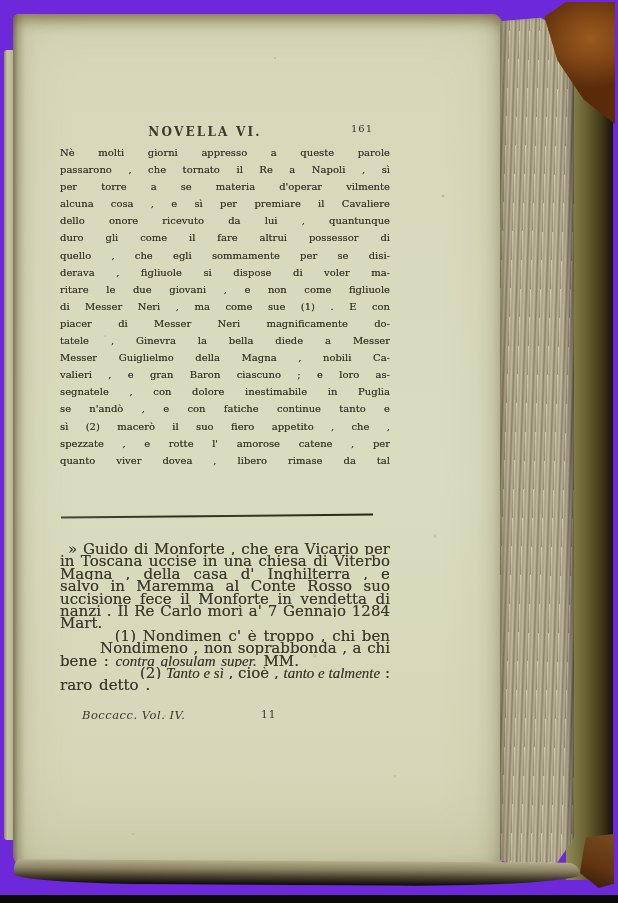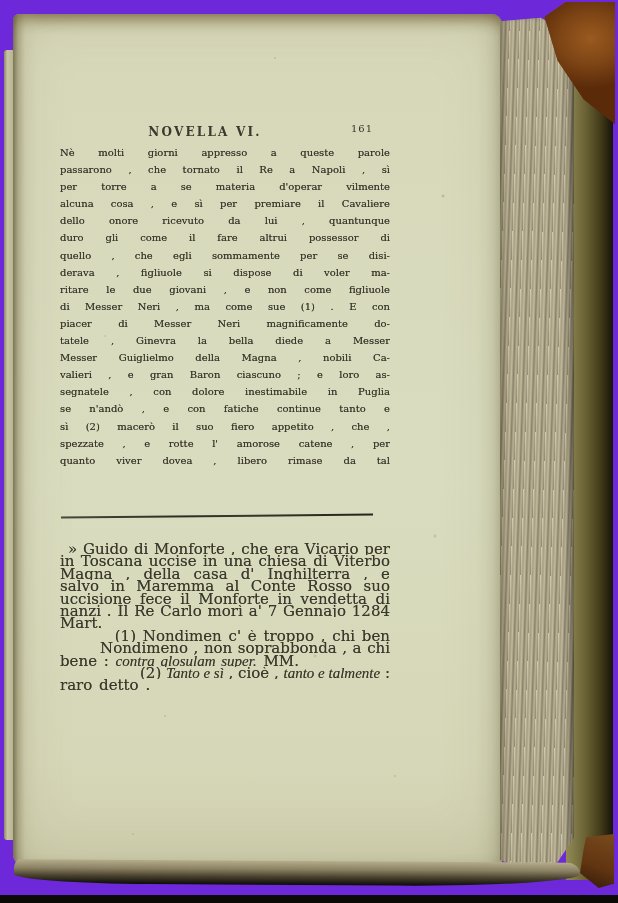--- a/index.html
+++ b/index.html
@@ -180,20 +180,24 @@
 
         <div class="fn-line fn-plain fn-ind2">(1) Nondimen c' è troppo , chi ben guarda . M.</div>
 
         <div class="fn-line fn-just fn-ind3">Nondimeno , non soprabbonda , a chi andossene</div>
         <div class="fn-line fn-plain"><span>bene : </span><span class="it">contra glosulam super.</span><span> MM.</span></div>
 
         <div class="fn-line fn-just fn-ind2"><span>(2) </span><span class="it">Tanto e sì</span><span> , cioè , </span><span class="it">tanto e talmente</span><span> : avvertilo per</span></div>
         <div class="fn-line fn-plain">raro detto .</div>
       </div>
 
+      <div class="footer-line">
+        <span class="sig">Boccacc. Vol. IV.</span>
+        <span class="gathering">11</span>
+      </div>
 
     </div>
   </div>
 
   <div class="cover-wedge"></div>
   <div class="fore-edge"></div>
   <div class="leather-top"></div>
   <div class="leather-bottom"></div>
   <div class="bottom-edge"></div>
 

